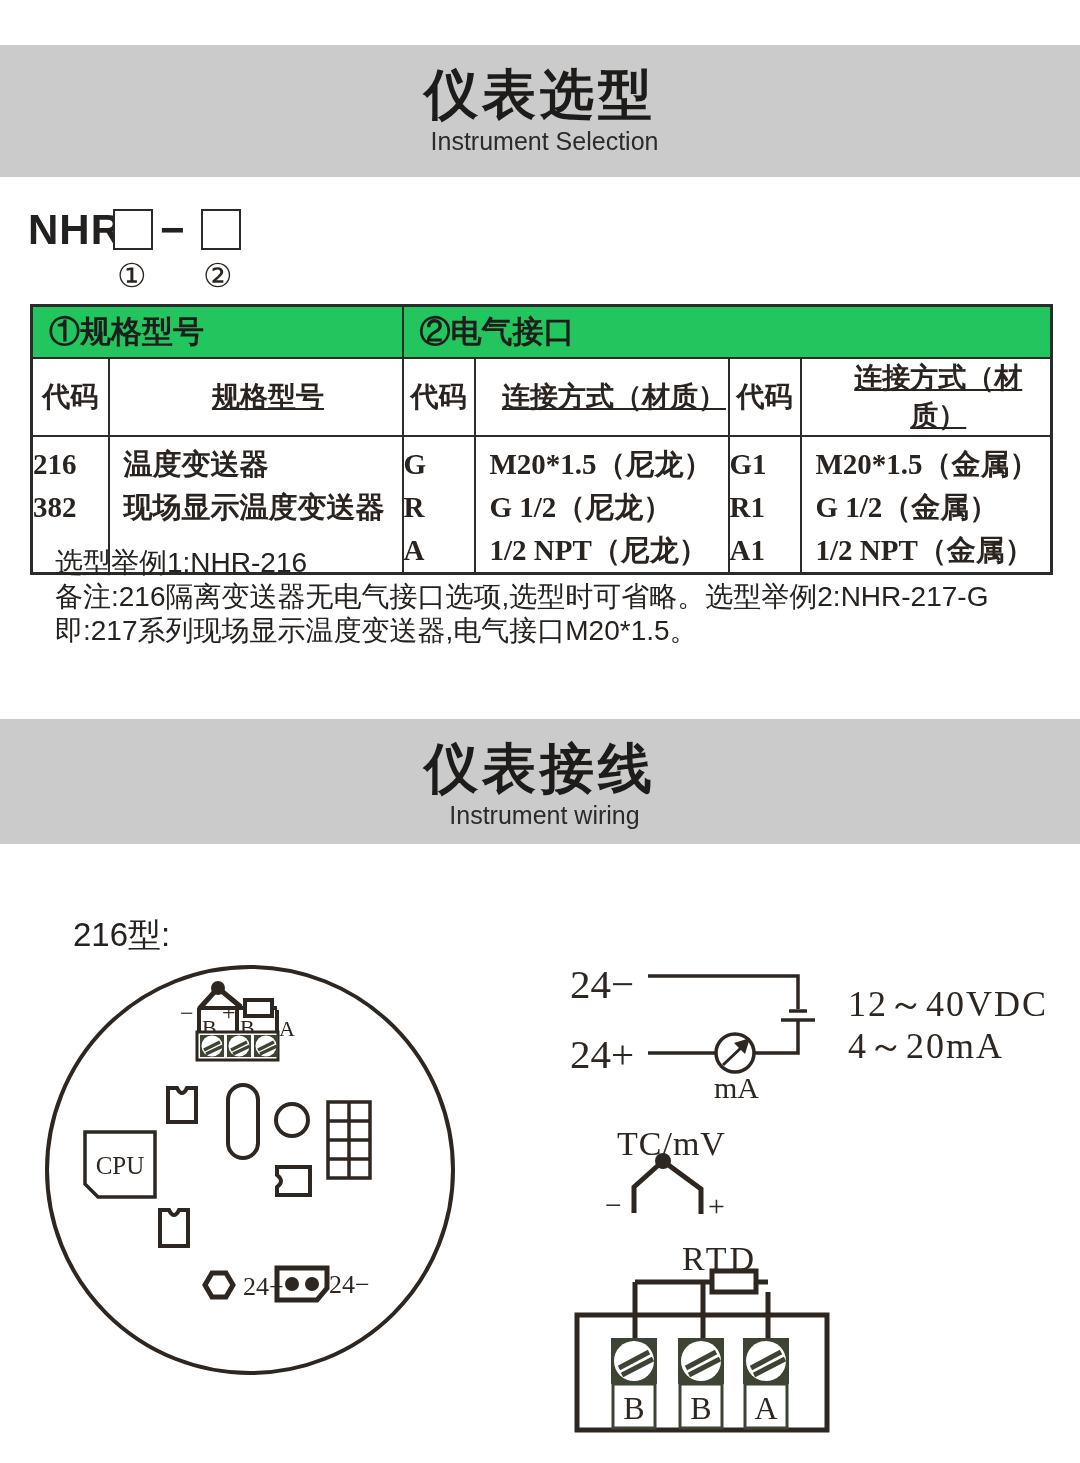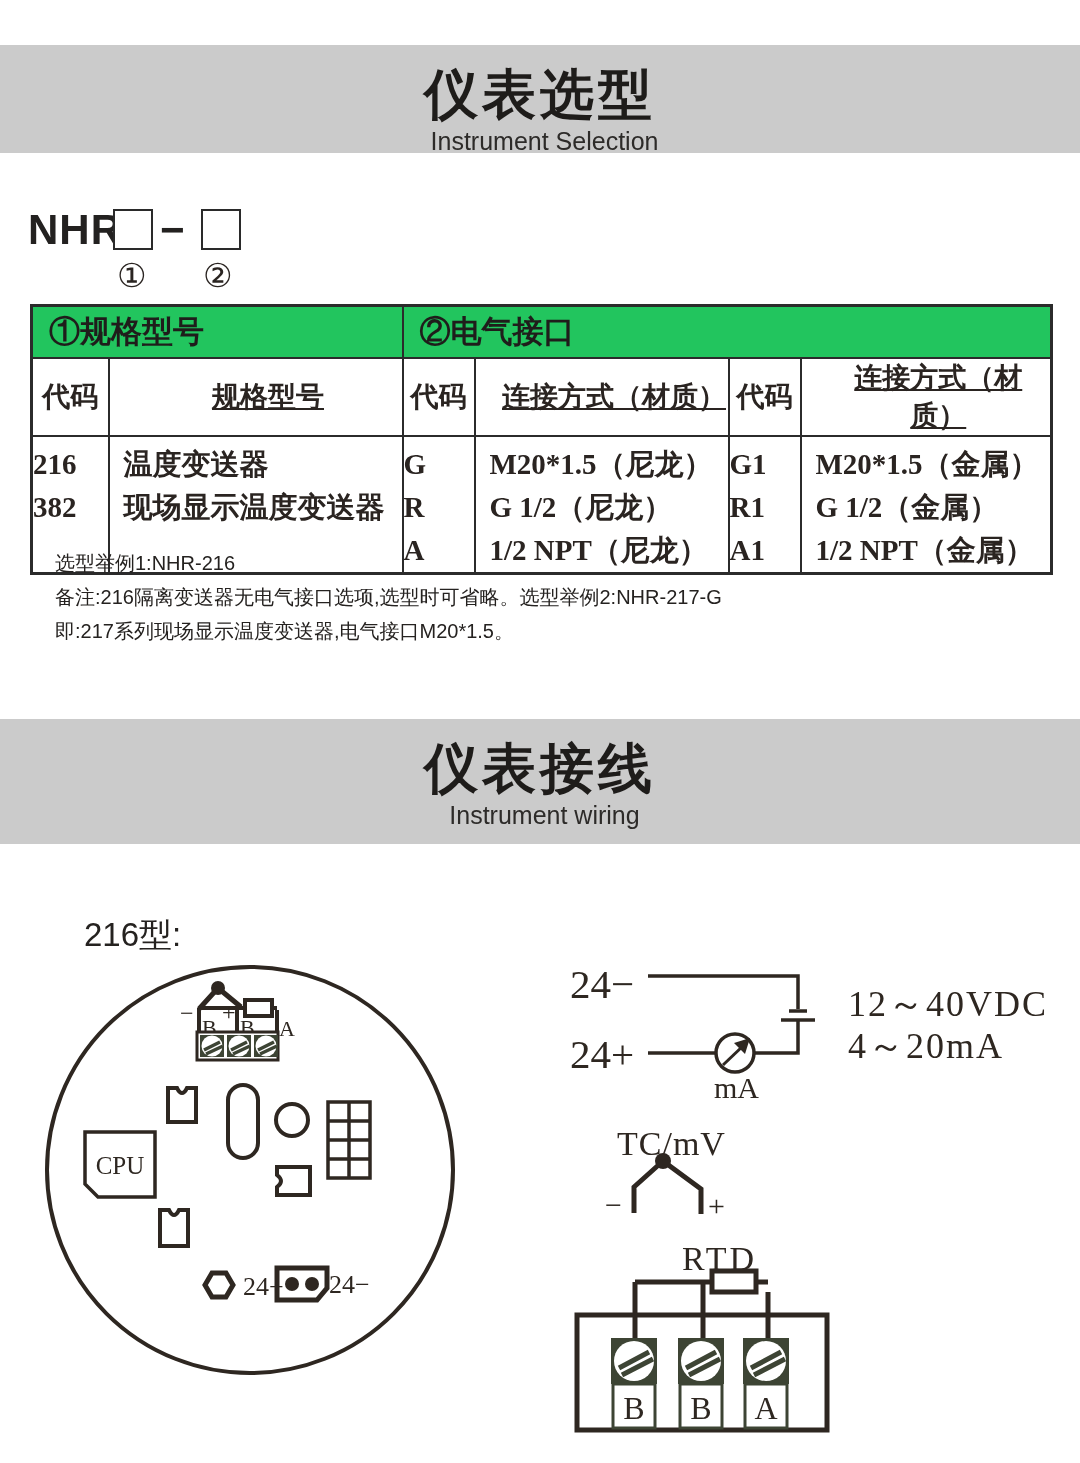--- a/index.html
+++ b/index.html
@@ -2,21 +2,21 @@
 <html><head>
 <meta charset="utf-8">
 <style>
   html,body{margin:0;padding:0;background:#ffffff;}
   .page{position:relative;width:1080px;height:1463px;background:#ffffff;overflow:hidden;
         font-family:"Liberation Sans",sans-serif;color:#2a2421;}
   
   .banner{position:absolute;left:0;width:1080px;background:#cbcbcb;text-align:center;}
   .banner .title{font-size:54px;font-weight:bold;letter-spacing:4px;color:#1e1c1a;padding-top:20px;line-height:58px;}
   .banner .subtitle{font-size:25px;color:#2d2b29;line-height:30px;margin-top:3px;margin-left:9px;}
-  #banner-selection{top:45px;height:108px;}
+  #banner-selection{top:45px;height:132px;}
   #banner-wiring{top:719px;height:125px;}
   
   .model-prefix{position:absolute;left:28px;top:206px;font-size:42px;font-weight:bold;letter-spacing:1px;color:#232120;}
   .code-box{position:absolute;width:36px;height:37px;border:2px solid #2a2a2a;background:#fff;}
   #code-box-1{left:113px;top:209px;}
   #code-box-2{left:201px;top:209px;}
   .code-dash{position:absolute;left:160px;top:206px;font-size:42px;font-weight:bold;color:#232120;}
   .circled-num{position:absolute;font-size:33px;font-family:"Liberation Serif",serif;color:#2a2421;}
   #circled-1{left:117px;top:256px;}
   #circled-2{left:203px;top:256px;}
@@ -28,24 +28,24 @@
                            padding-left:16px;color:#1f1d1b;font-family:"Liberation Sans",sans-serif;}
   .sel-table .sub-row th{height:41px;font-family:"Liberation Serif",serif;font-size:28px;font-weight:bold;color:#2a2421;}
   .sel-table .sub-row .c{text-align:center;}
   .sel-table .sub-row .l{text-align:center;padding-left:25px;text-decoration:underline;}
   .sel-table td{vertical-align:top;font-family:"Liberation Serif",serif;font-size:29px;font-weight:bold;color:#2a2421;}
   .sel-table td .ln{height:43px;line-height:43px;white-space:nowrap;}
   .sel-table td.c{text-align:left;}
   .sel-table td.l .ln{padding-left:14px;}
   .sel-table tbody td{padding-top:6px;height:129px;}
   
-  .notes{position:absolute;left:55px;top:546px;width:1000px;font-size:20px;line-height:34px;color:#252220;}
+  .notes{position:absolute;left:55px;top:546px;width:1000px;font-size:28px;line-height:34px;color:#252220;}
   .notes p{margin:0;white-space:nowrap;}
   
-  .model-216-label{position:absolute;left:84px;top:913px;font-size:33px;color:#252220;}
+  .model-216-label{position:absolute;left:73px;top:913px;font-size:33px;color:#252220;}
   svg text{font-family:"Liberation Serif",serif;fill:#2e2721;}
   .svg-layer{position:absolute;left:0;top:0;}
 </style>
 </head>
 <body>
 
 <div class="page">
 
   <div class="banner" id="banner-selection">
     <div class="title">仪表选型</div>

